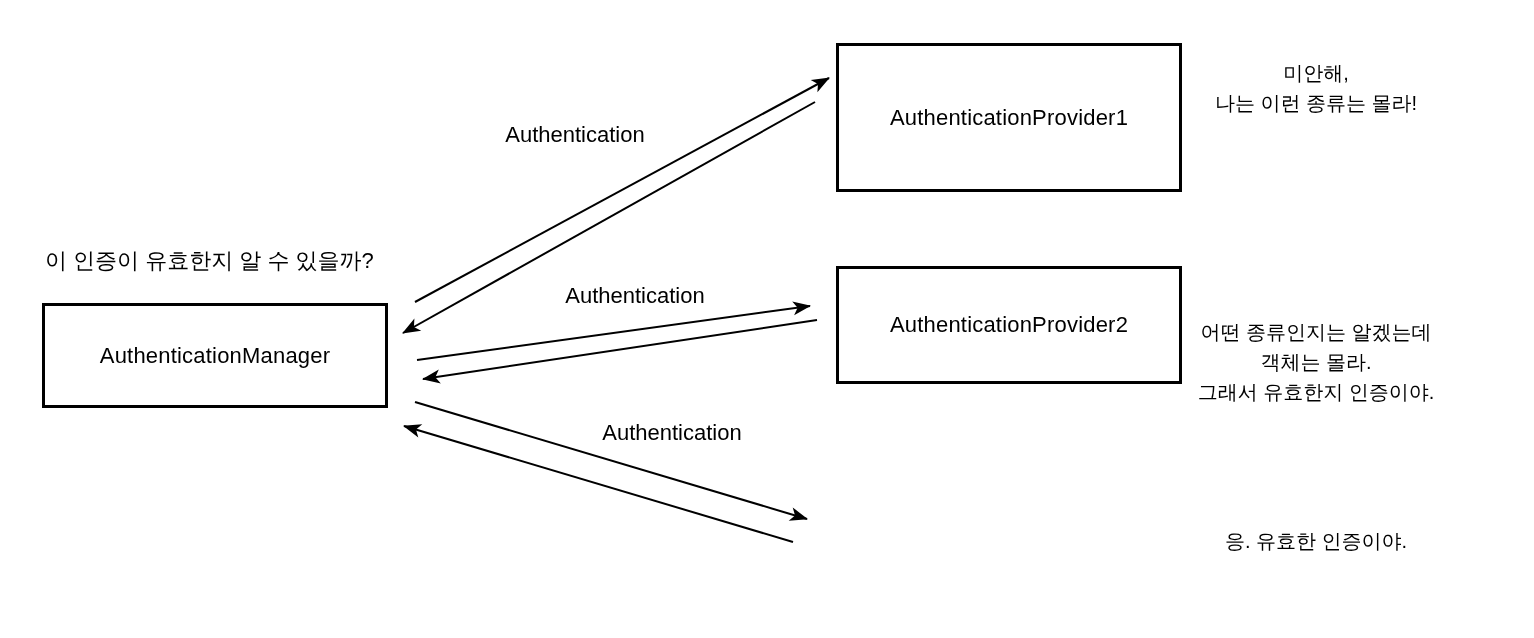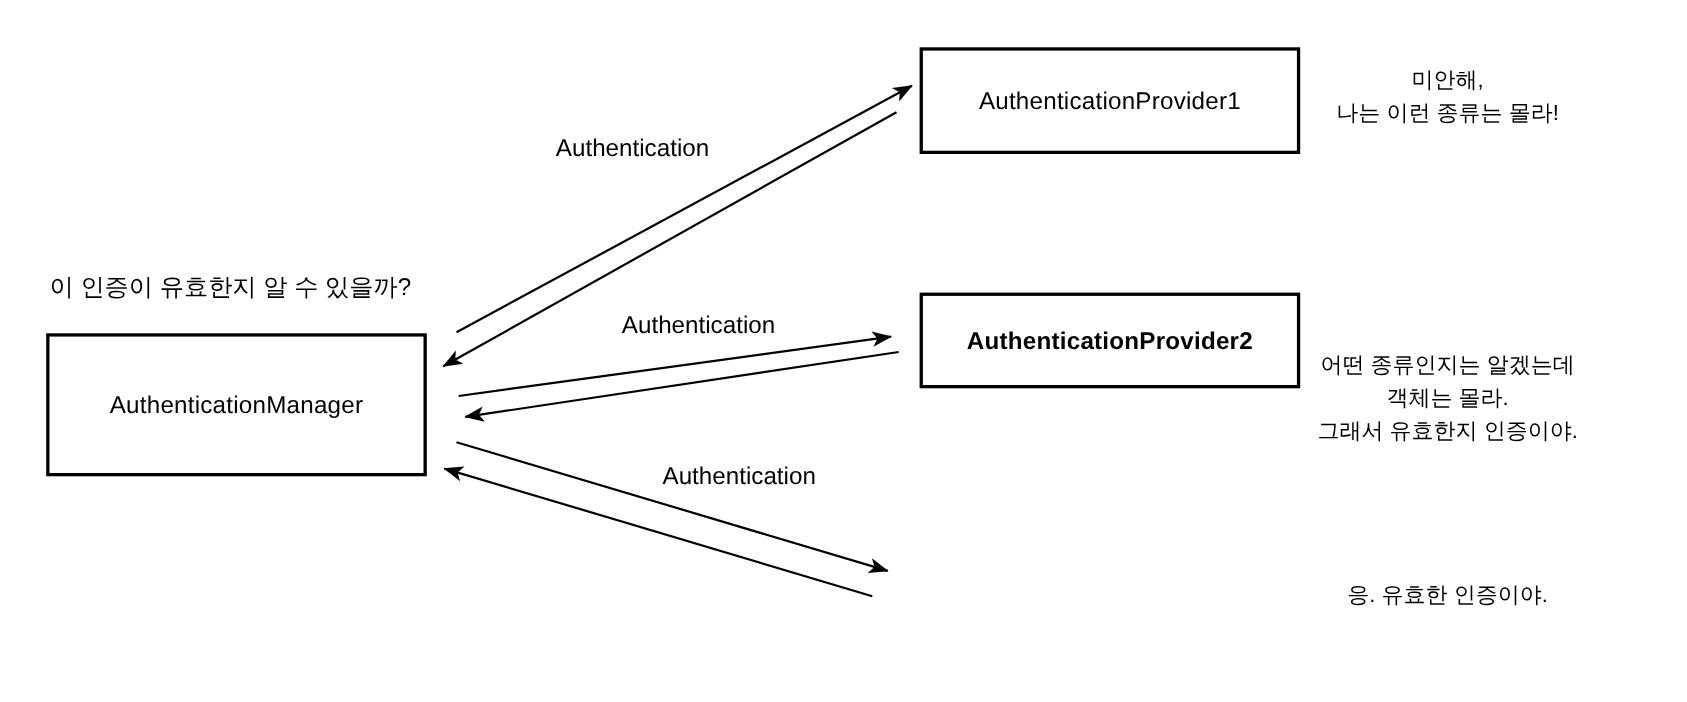--- a/index.html
+++ b/index.html
@@ -23,23 +23,23 @@
   .node-box {
     position: absolute;
     border: 3px solid #000000;
     background: #ffffff;
     display: flex;
     align-items: center;
     justify-content: center;
     font-size: 22px;
     letter-spacing: 0.2px;
   }
-  .box-manager   { left: 42px;  top: 303px; width: 346px; height: 130px; }
-  .box-provider1 { left: 836px; top: 43px;  width: 346px; height: 97px; }
-  .box-provider2 { left: 836px; top: 266px; width: 346px; height: 87px; font-weight: bold; }
+  .box-manager   { left: 42px;  top: 303px; width: 346px; height: 105px; }
+  .box-provider1 { left: 836px; top: 43px;  width: 346px; height: 149px; }
+  .box-provider2 { left: 836px; top: 266px; width: 346px; height: 118px; }
   .box-provider3 { left: 836px; top: 483px; width: 346px; height: 120px; }
 
   .edge-label {
     position: absolute;
     transform: translateX(-50%);
     font-size: 22px;
     line-height: 30px;
     white-space: nowrap;
   }
   .edge-label-1 { left: 575px; top: 120px; }

